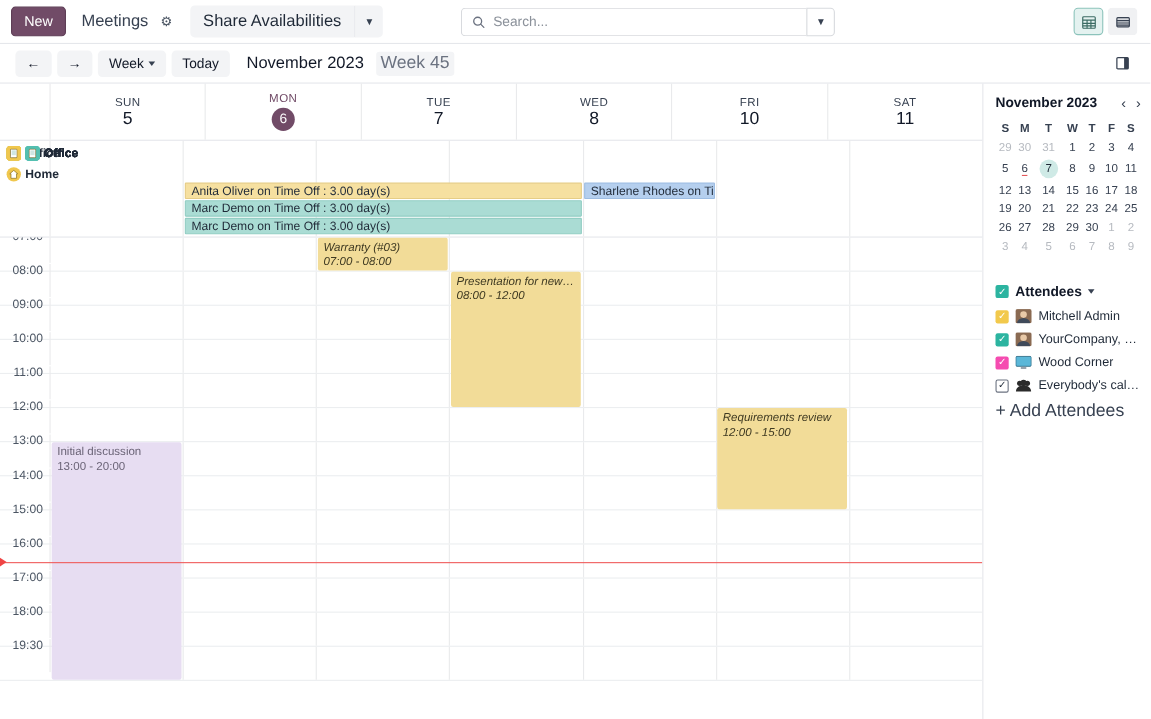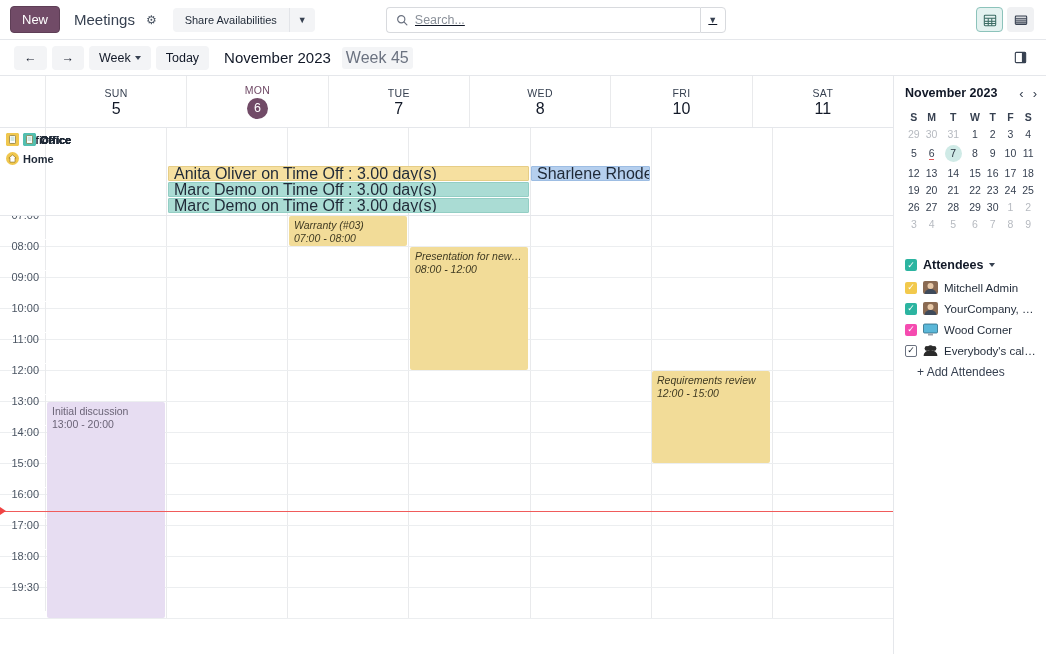--- a/index.html
+++ b/index.html
@@ -43,21 +43,21 @@
     font-size: 12px;
     margin-left: 3px;
     cursor: pointer;
     line-height: 1;
   }
   .share-group { display: flex; margin-left: 8px; }
   .share-btn {
     background: #f3f4f6;
     border: none;
     border-radius: 4px 0 0 4px;
-    font-size: 11px;
+    font-size: 15px;
     color: #1f2937;
     padding: 6px 12px;
     cursor: pointer;
     font-family: inherit;
     white-space: nowrap;
   }
   .share-caret {
     background: #f3f4f6;
     border: none;
     border-left: 1px solid #e2e4e8;
@@ -66,21 +66,20 @@
     cursor: pointer;
     font-size: 9px;
     color: #374151;
     display: flex; align-items: center; justify-content: center;
   }
   .search-wrap {
     margin-left: 63px;
     display: flex;
     width: 340px;
     height: 26px;
-    text-decoration: underline;
   }
   .search-box {
     flex: 1;
     border: 1px solid #d8dade;
     border-right: none;
     border-radius: 4px 0 0 4px;
     display: flex;
     align-items: center;
     padding: 0 9px;
     gap: 7px;
@@ -215,21 +214,21 @@
     display: flex; align-items: center; justify-content: center;
     font-size: 8px;
     flex: none;
   }
   .av.yellow { background: #f0c74e; }
   .av.teal   { background: #53bfb0; }
   .av.round  { border-radius: 50%; background: #f0c74e; }
   .ad-bar {
     position: absolute;
     height: 15px;
-    font-size: 16px;
+    font-size: 11px;
     color: #1f2937;
     display: flex; align-items: center;
     padding-left: 5px;
     border-radius: 1px;
     white-space: nowrap;
     overflow: hidden;
     cursor: pointer;
   }
   .ad-bar.yellow { background: #f6e0a0; border: 1px solid #e6cd86; }
   .ad-bar.teal   { background: #aadcd4; border: 1px solid #93cec4; }
@@ -350,22 +349,22 @@
     flex: none;
     display: flex; align-items: center; justify-content: center;
     font-size: 9px;
     overflow: hidden;
   }
   .att-name {
     font-size: 11.5px; color: #1f2937;
     white-space: nowrap; overflow: hidden; text-overflow: ellipsis;
   }
   .add-att {
-    font-size: 12px; color: #374151;
-    margin-top: 4px; cursor: pointer; margin-left: 12px;
+    font-size: 16px; color: #374151;
+    margin-top: 4px; cursor: pointer;
   }
   .caret-dn {
     width: 0; height: 0;
     border-left: 3.5px solid transparent;
     border-right: 3.5px solid transparent;
     border-top: 4.5px solid #374151;
   }
 </style>
 </head>
 <body>

